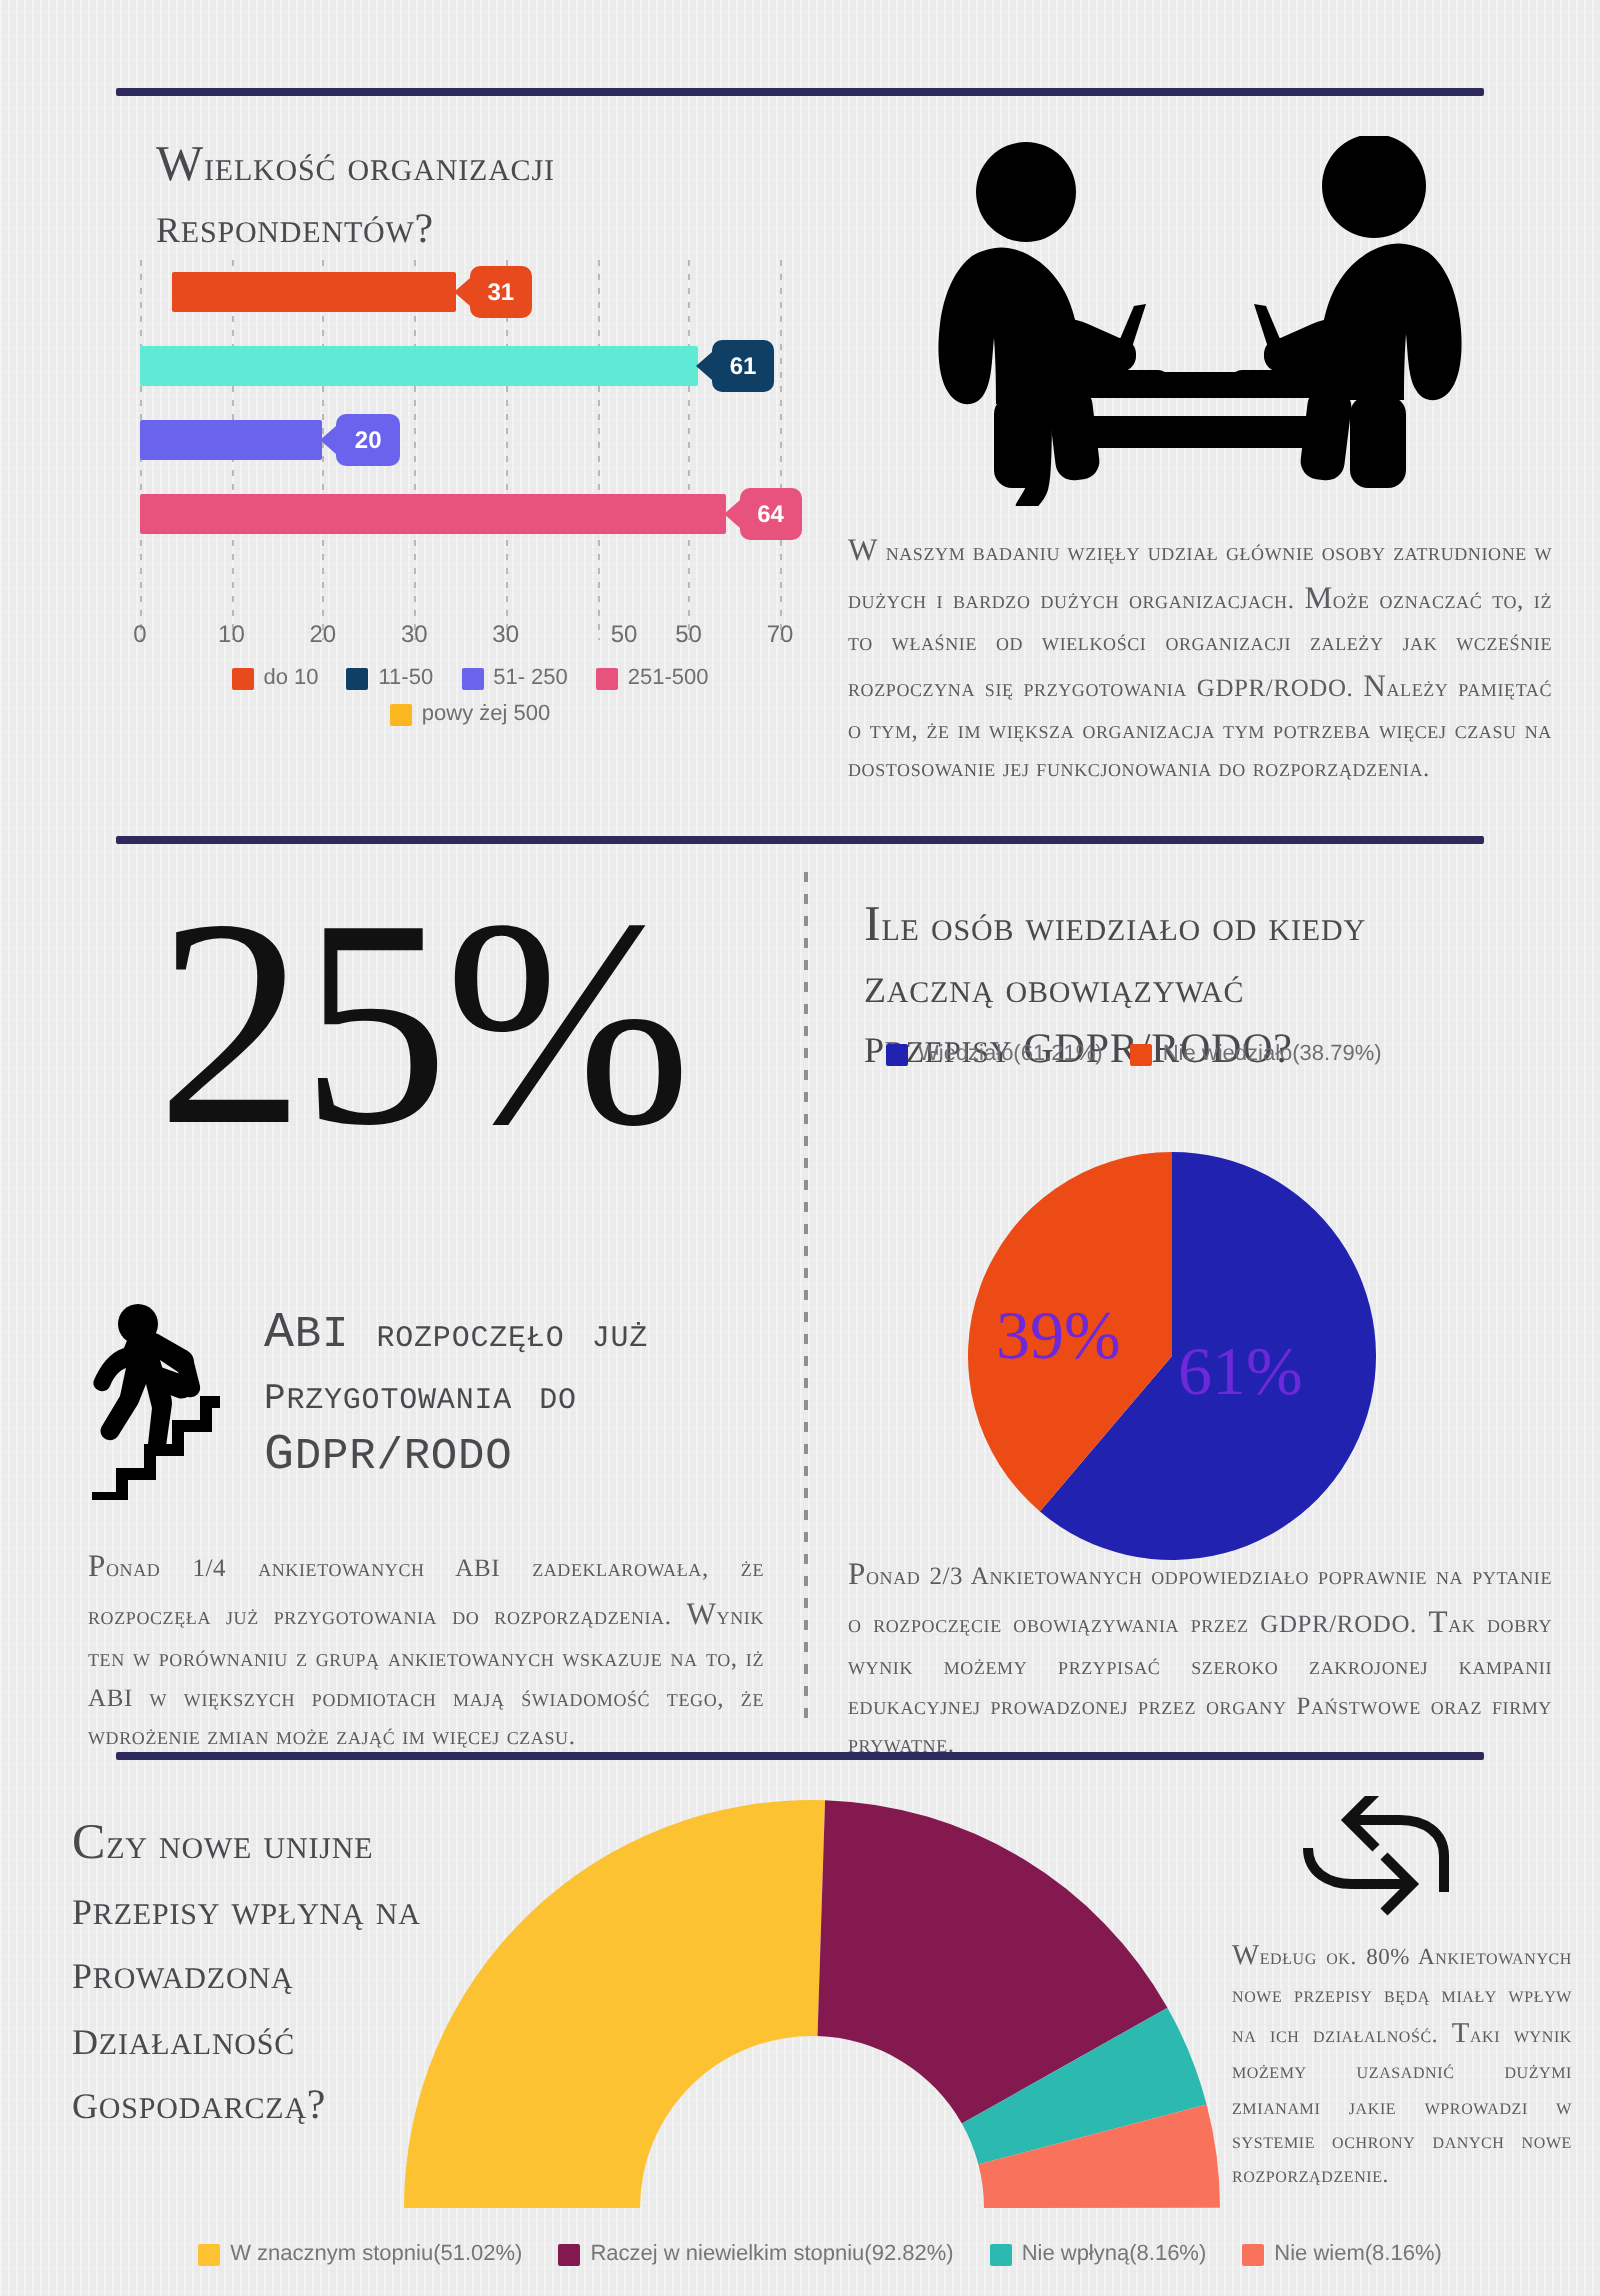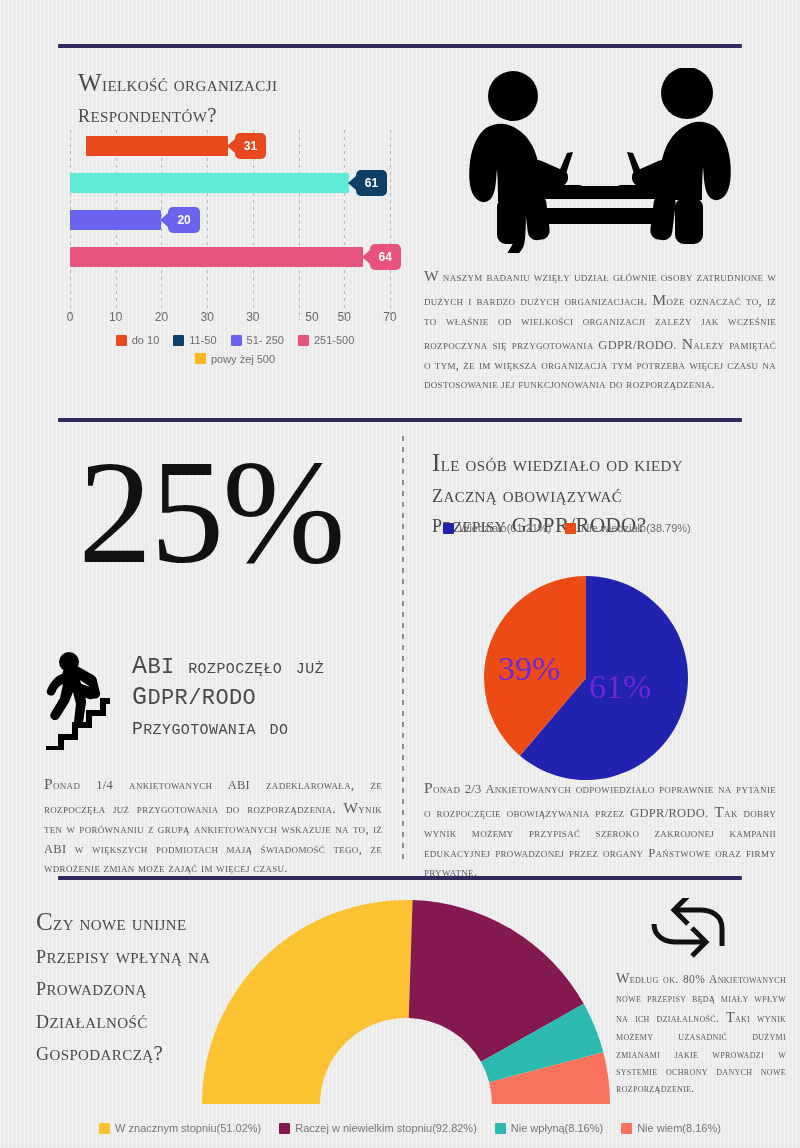--- a/index.html
+++ b/index.html
@@ -223,22 +223,22 @@
     <g fill="#000">
       <circle cx="31" cy="12" r="10"></circle>
       <path d="M24 24c-7 2-12 9-15 16-2 5 6 8 8 3 2-5 5-8 8-9l-3 14-9 15c-3 5 4 10 8 5l10-16 4-10 3 12-2 18c-1 6 8 7 9 1l3-21c0-3-1-6-2-9l-4-13 9 6 2 9c1 6 10 4 9-2l-3-12c0-3-2-5-4-6l-14-8c-4-2-9-3-13-3z"></path>
       <path d="M41 33l14 5c3 1 5 4 4 7-1 3-5 5-8 4l-13-5z"></path>
       <path d="M8 96h12V84h14V72h14V60h14V48h10v6h-4v12H54v12H40v12H26v12H8z"></path>
     </g>
   </svg>
 
   <div id="s2-left-head">
     <div class="heading"><span class="cap">A</span>BI rozpoczęło już</div>
+    <div class="heading"><span class="cap">p</span>rzygotowania do</div>
     <div class="heading"><span class="cap">G</span>DPR/RODO</div>
-    <div class="heading"><span class="cap">p</span>rzygotowania do</div>
   </div>
 
   <div id="s2-left-text">
     <div class="body-text"><span style="font-size:1.25em">P</span>onad 1/4 ankietowanych ABI zadeklarowała, że rozpoczęła już przygotowania do rozporządzenia. <span style="font-size:1.25em">W</span>ynik ten w porównaniu z grupą ankietowanych wskazuje na to, iż ABI w większych podmiotach mają świadomość tego, że wdrożenie zmian może zająć im więcej czasu.</div>
   </div>
 
   <div id="s2-title">
     <div class="heading"><span class="cap">I</span>le osób wiedziało od kiedy</div>
     <div class="heading"><span class="cap">z</span>aczną obowiązywać</div>
     <div class="heading"><span class="cap">p</span>rzepisy GDPR/RODO?</div>

